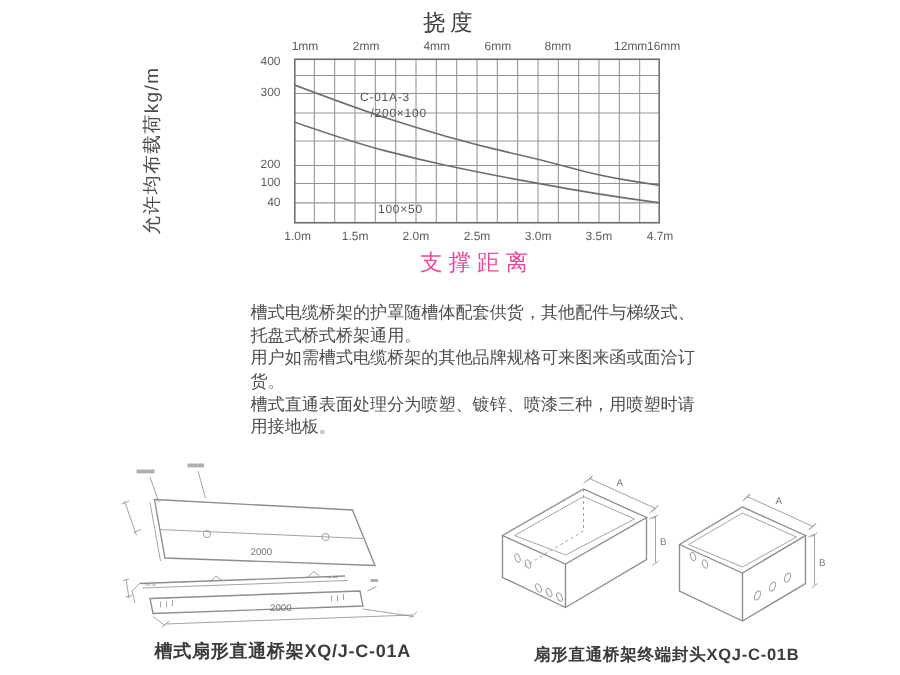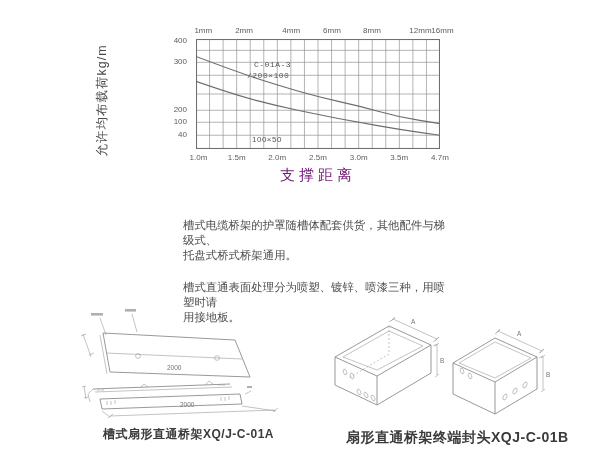--- a/index.html
+++ b/index.html
@@ -2,46 +2,47 @@
 <html><head>
 <meta charset="utf-8">
 <style>
   html,body{margin:0;padding:0;background:#fff;}
   #page{position:relative;width:600px;height:450px;background:#fff;overflow:hidden;
         font-family:"Liberation Sans",sans-serif;color:#4e4e4e;}
   .abs{position:absolute;}
   .chart-title{left:160px;top:6px;width:280px;text-align:center;font-size:15px;
                letter-spacing:3px;color:#414141;}
   .x-title{left:196px;top:166px;width:244px;text-align:center;font-size:15px;
-           letter-spacing:4px;color:#701a75;}
+           letter-spacing:4px;color:#ec4899;}
   .ylab{left:36px;top:92px;width:132px;text-align:center;font-size:12.5px;color:#4a4a4a;
         transform:rotate(-90deg);letter-spacing:1px;}
   .ticks{left:196px;width:244px;height:12px;font-size:8px;color:#5c5c5c;}
   .ticks span{position:absolute;transform:translateX(-50%);white-space:nowrap;}
   .yticks{left:156px;top:39px;width:36px;height:112px;font-size:8px;color:#5c5c5c;}
   .yticks span{position:absolute;right:5px;}
   .curve-label{font-size:8px;color:#555;letter-spacing:.5px;white-space:nowrap;}
   #plot-svg{position:absolute;left:196px;top:39px;}
   .paras{left:167px;top:202px;width:302px;font-size:11.4px;line-height:15.2px;
          color:#4d4d4d;}
-  .paras p{margin:16px;white-space:pre-line;}
+  .paras p{margin:0;white-space:pre-line;}
   .cap{font-weight:bold;color:#3b3b3b;white-space:nowrap;}
   .cap-left{left:103px;top:426px;font-size:12px;letter-spacing:.5px;}
-  .cap-right{left:346px;top:429px;font-size:14px;letter-spacing:.5px;}
+  .cap-right{left:356px;top:429px;font-size:11px;letter-spacing:.5px;}
   svg .ln{fill:none;stroke:#8d8d8d;stroke-width:.9;}
   svg .thin{fill:none;stroke:#9a9a9a;stroke-width:.6;}
   svg .dim{fill:none;stroke:#9a9a9a;stroke-width:.6;}
   svg text{font-family:"Liberation Sans",sans-serif;font-size:6.5px;fill:#757575;}
   svg .micro{fill:#b0b0b0;}
 </style>
 </head>
 <body>
 
 <div id="page">
 
+  <div class="abs chart-title">挠度</div>
 
   <div class="abs ylab">允许均布载荷kg/m</div>
 
   <div class="abs ticks" style="top:26px;">
     <span style="left:3%">1mm</span>
     <span style="left:19.7%">2mm</span>
     <span style="left:39%">4mm</span>
     <span style="left:55.7%">6mm</span>
     <span style="left:72.1%">8mm</span>
     <span style="left:92%">12mm</span>
@@ -83,39 +84,41 @@
       <line x1="189.77777777777777" y1="0" x2="189.77777777777777" y2="110" stroke="#939393" stroke-width="0.7"></line>
       <line x1="203.33333333333334" y1="0" x2="203.33333333333334" y2="110" stroke="#939393" stroke-width="0.7"></line>
       <line x1="216.88888888888889" y1="0" x2="216.88888888888889" y2="110" stroke="#939393" stroke-width="0.7"></line>
       <line x1="230.44444444444446" y1="0" x2="230.44444444444446" y2="110" stroke="#939393" stroke-width="0.7"></line>
       <line x1="244" y1="0" x2="244" y2="110" stroke="#939393" stroke-width="0.7"></line>
       <rect x="0.5" y="0.5" width="243" height="109" fill="none" stroke="#6f6f6f" stroke-width="1.1"></rect>
       <path d="M0.0,17.5 Q40.7,32.8 61.0,39.5 Q81.3,46.1 101.7,52.0 Q122.0,57.8 142.3,62.4 Q162.7,66.9 183.0,72.5 Q203.3,78.2 223.7,81.4 L244.0,84.6" fill="none" stroke="#6d6d6d" stroke-width="1.1"></path>
       <path d="M0.0,42.3 Q40.7,56.4 61.0,61.6 Q81.3,66.9 101.7,71.3 Q122.0,75.6 142.3,79.5 Q162.7,83.3 183.0,86.9 Q203.3,90.5 223.7,93.4 L244.0,96.3" fill="none" stroke="#6d6d6d" stroke-width="1.1"></path>
     </svg>
 
-  <span class="abs curve-label" style="left:254px;top:60px;font-family:Liberation Mono, monospace;">C-01A-3</span>
-  <span class="abs curve-label" style="left:247px;top:71px;font-family:Liberation Mono, monospace;">/200×100</span>
+  <span class="abs curve-label" style="left:240px;top:60px;">C-01A-3</span>
+  <span class="abs curve-label" style="left:247px;top:71px;">/200×100</span>
   <span class="abs curve-label" style="left:252px;top:94px;margin-top:41px;">100×50</span>
 
   <div class="abs ticks" style="top:153px;">
     <span style="left:1%">1.0m</span>
     <span style="left:16.7%">1.5m</span>
     <span style="left:33.3%">2.0m</span>
     <span style="left:50%">2.5m</span>
     <span style="left:66.7%">3.0m</span>
     <span style="left:83.3%">3.5m</span>
     <span style="left:100%">4.7m</span>
   </div>
 
   <div class="abs x-title">支撑距离</div>
 
   <div class="abs paras">
     <p>槽式电缆桥架的护罩随槽体配套供货，其他配件与梯级式、
 托盘式桥式桥架通用。</p>
+    <p>用户如需槽式电缆桥架的其他品牌规格可来图来函或面洽订
+货。</p>
     <p>槽式直通表面处理分为喷塑、镀锌、喷漆三种，用喷塑时请
 用接地板。</p>
   </div>
 
   <svg class="abs" style="left:70px;top:298px;" width="240" height="125" viewBox="0 0 240 125">
     <g>
       <path class="thin" d="M30,20 L36,37"></path>
         <rect class="micro" x="21" y="15" width="12" height="2.6"></rect>
       <path class="thin" d="M62,16 L67,34"></path>
         <rect class="micro" x="55" y="11" width="11" height="2.6"></rect>

